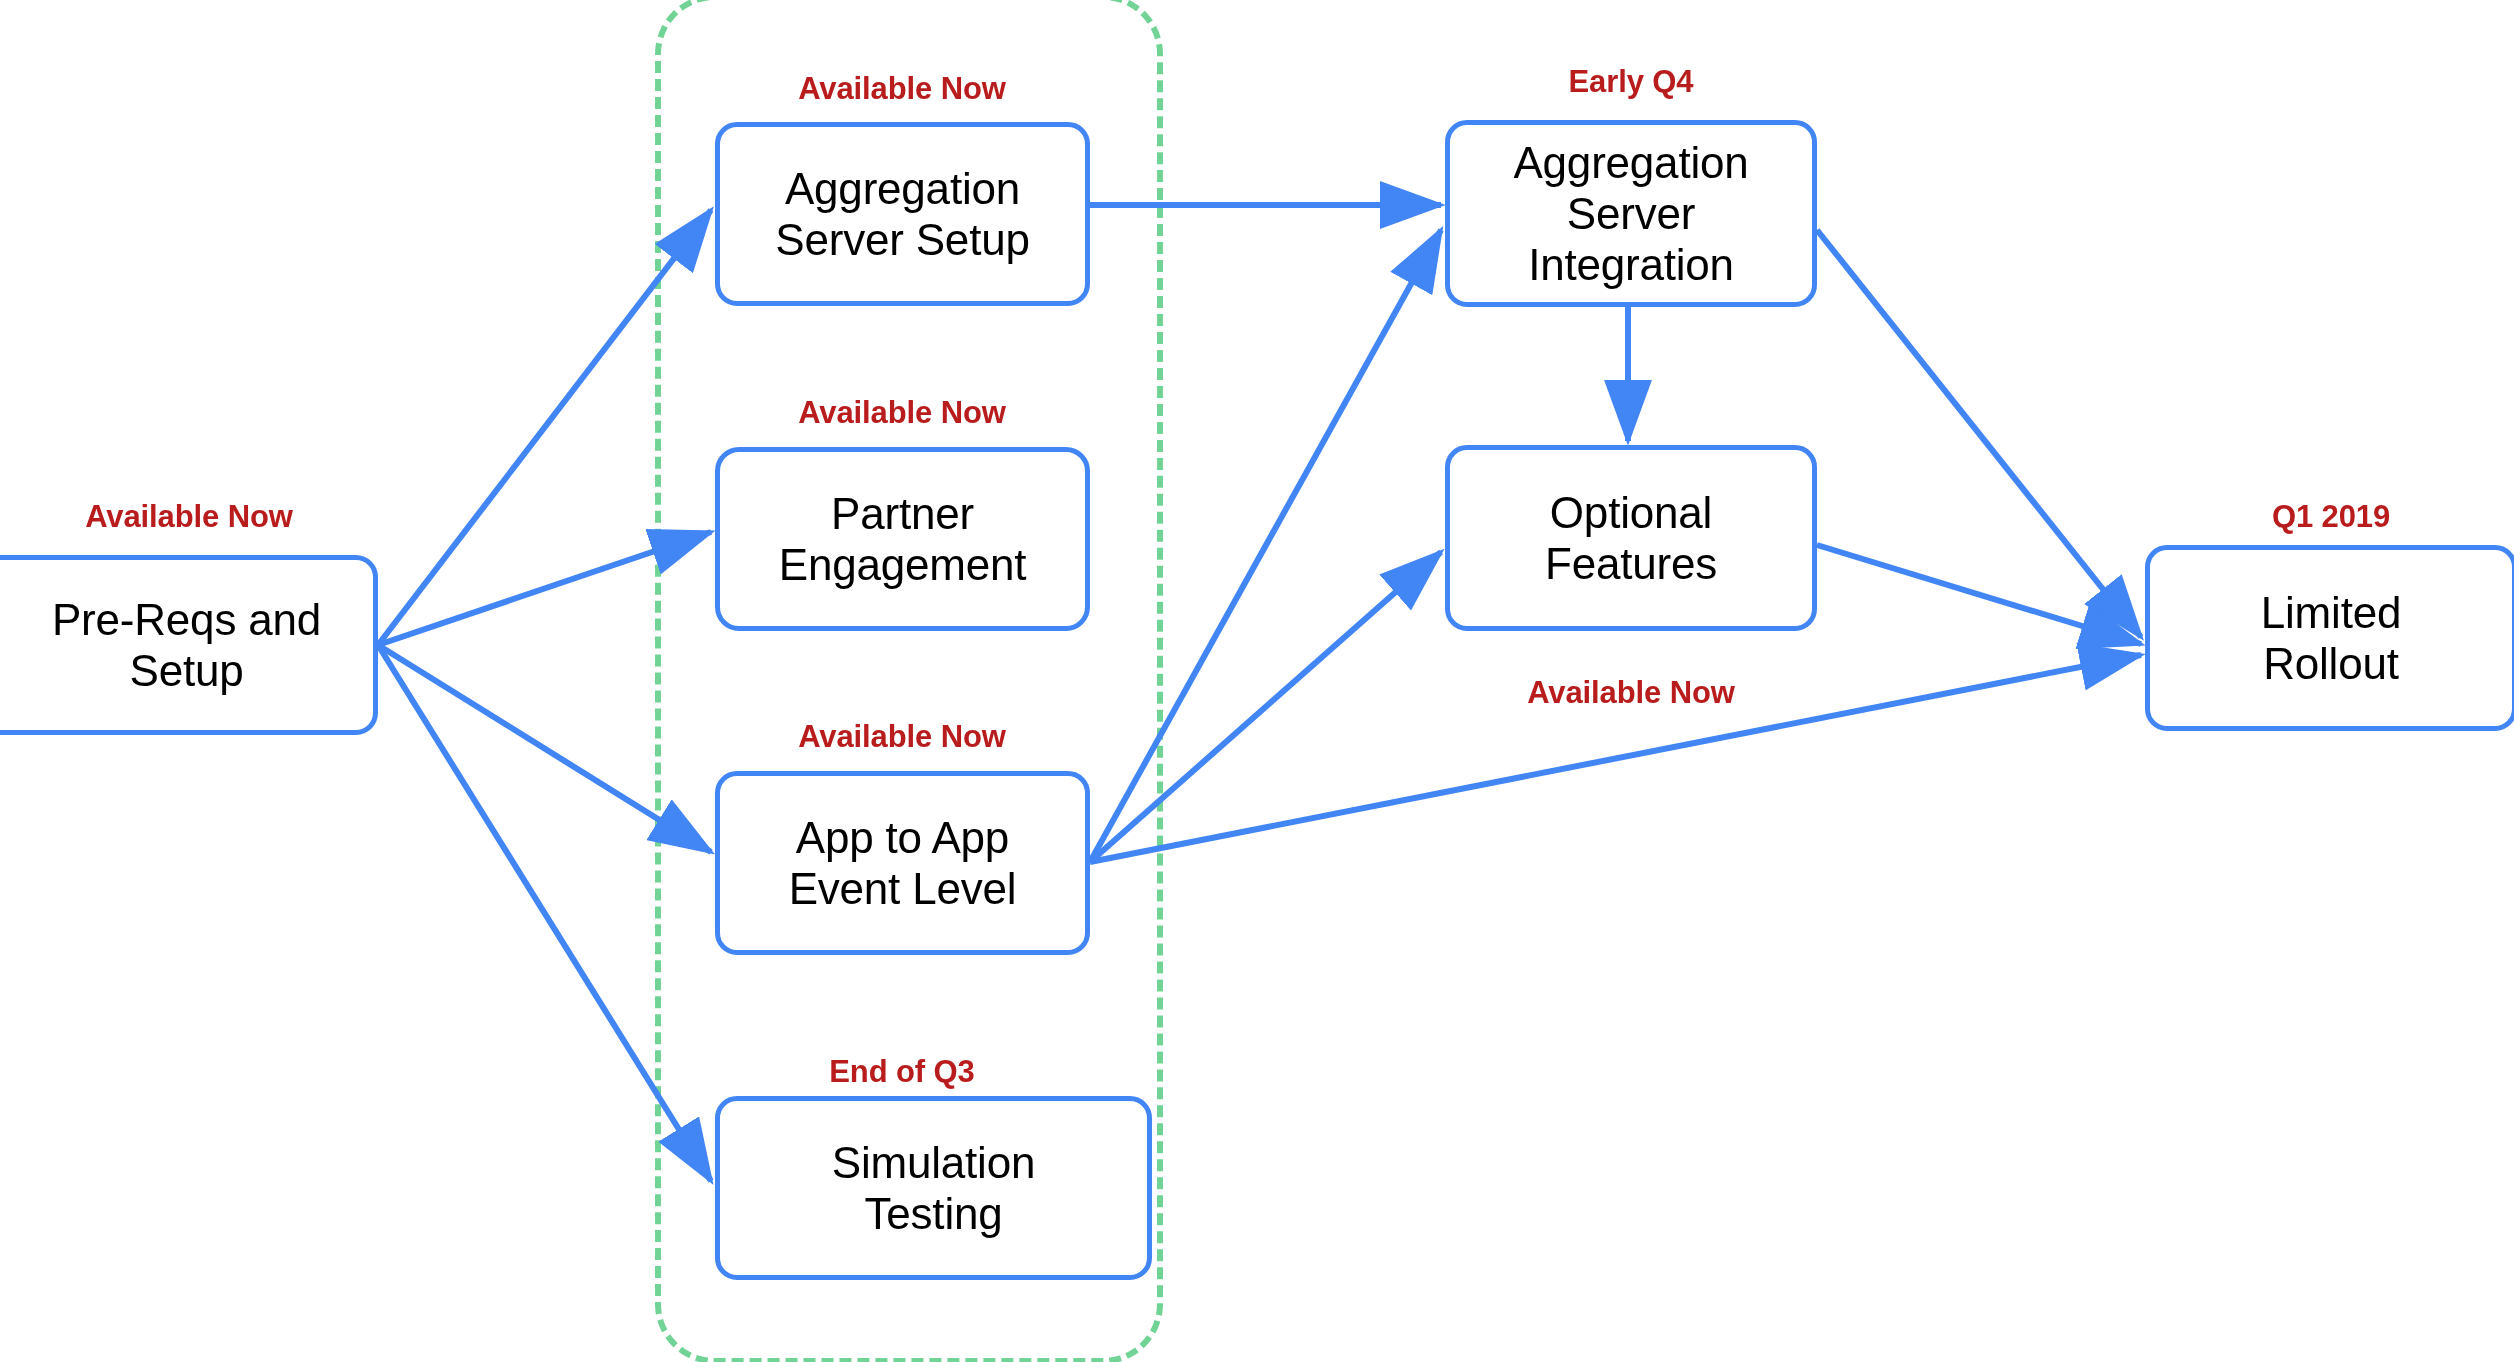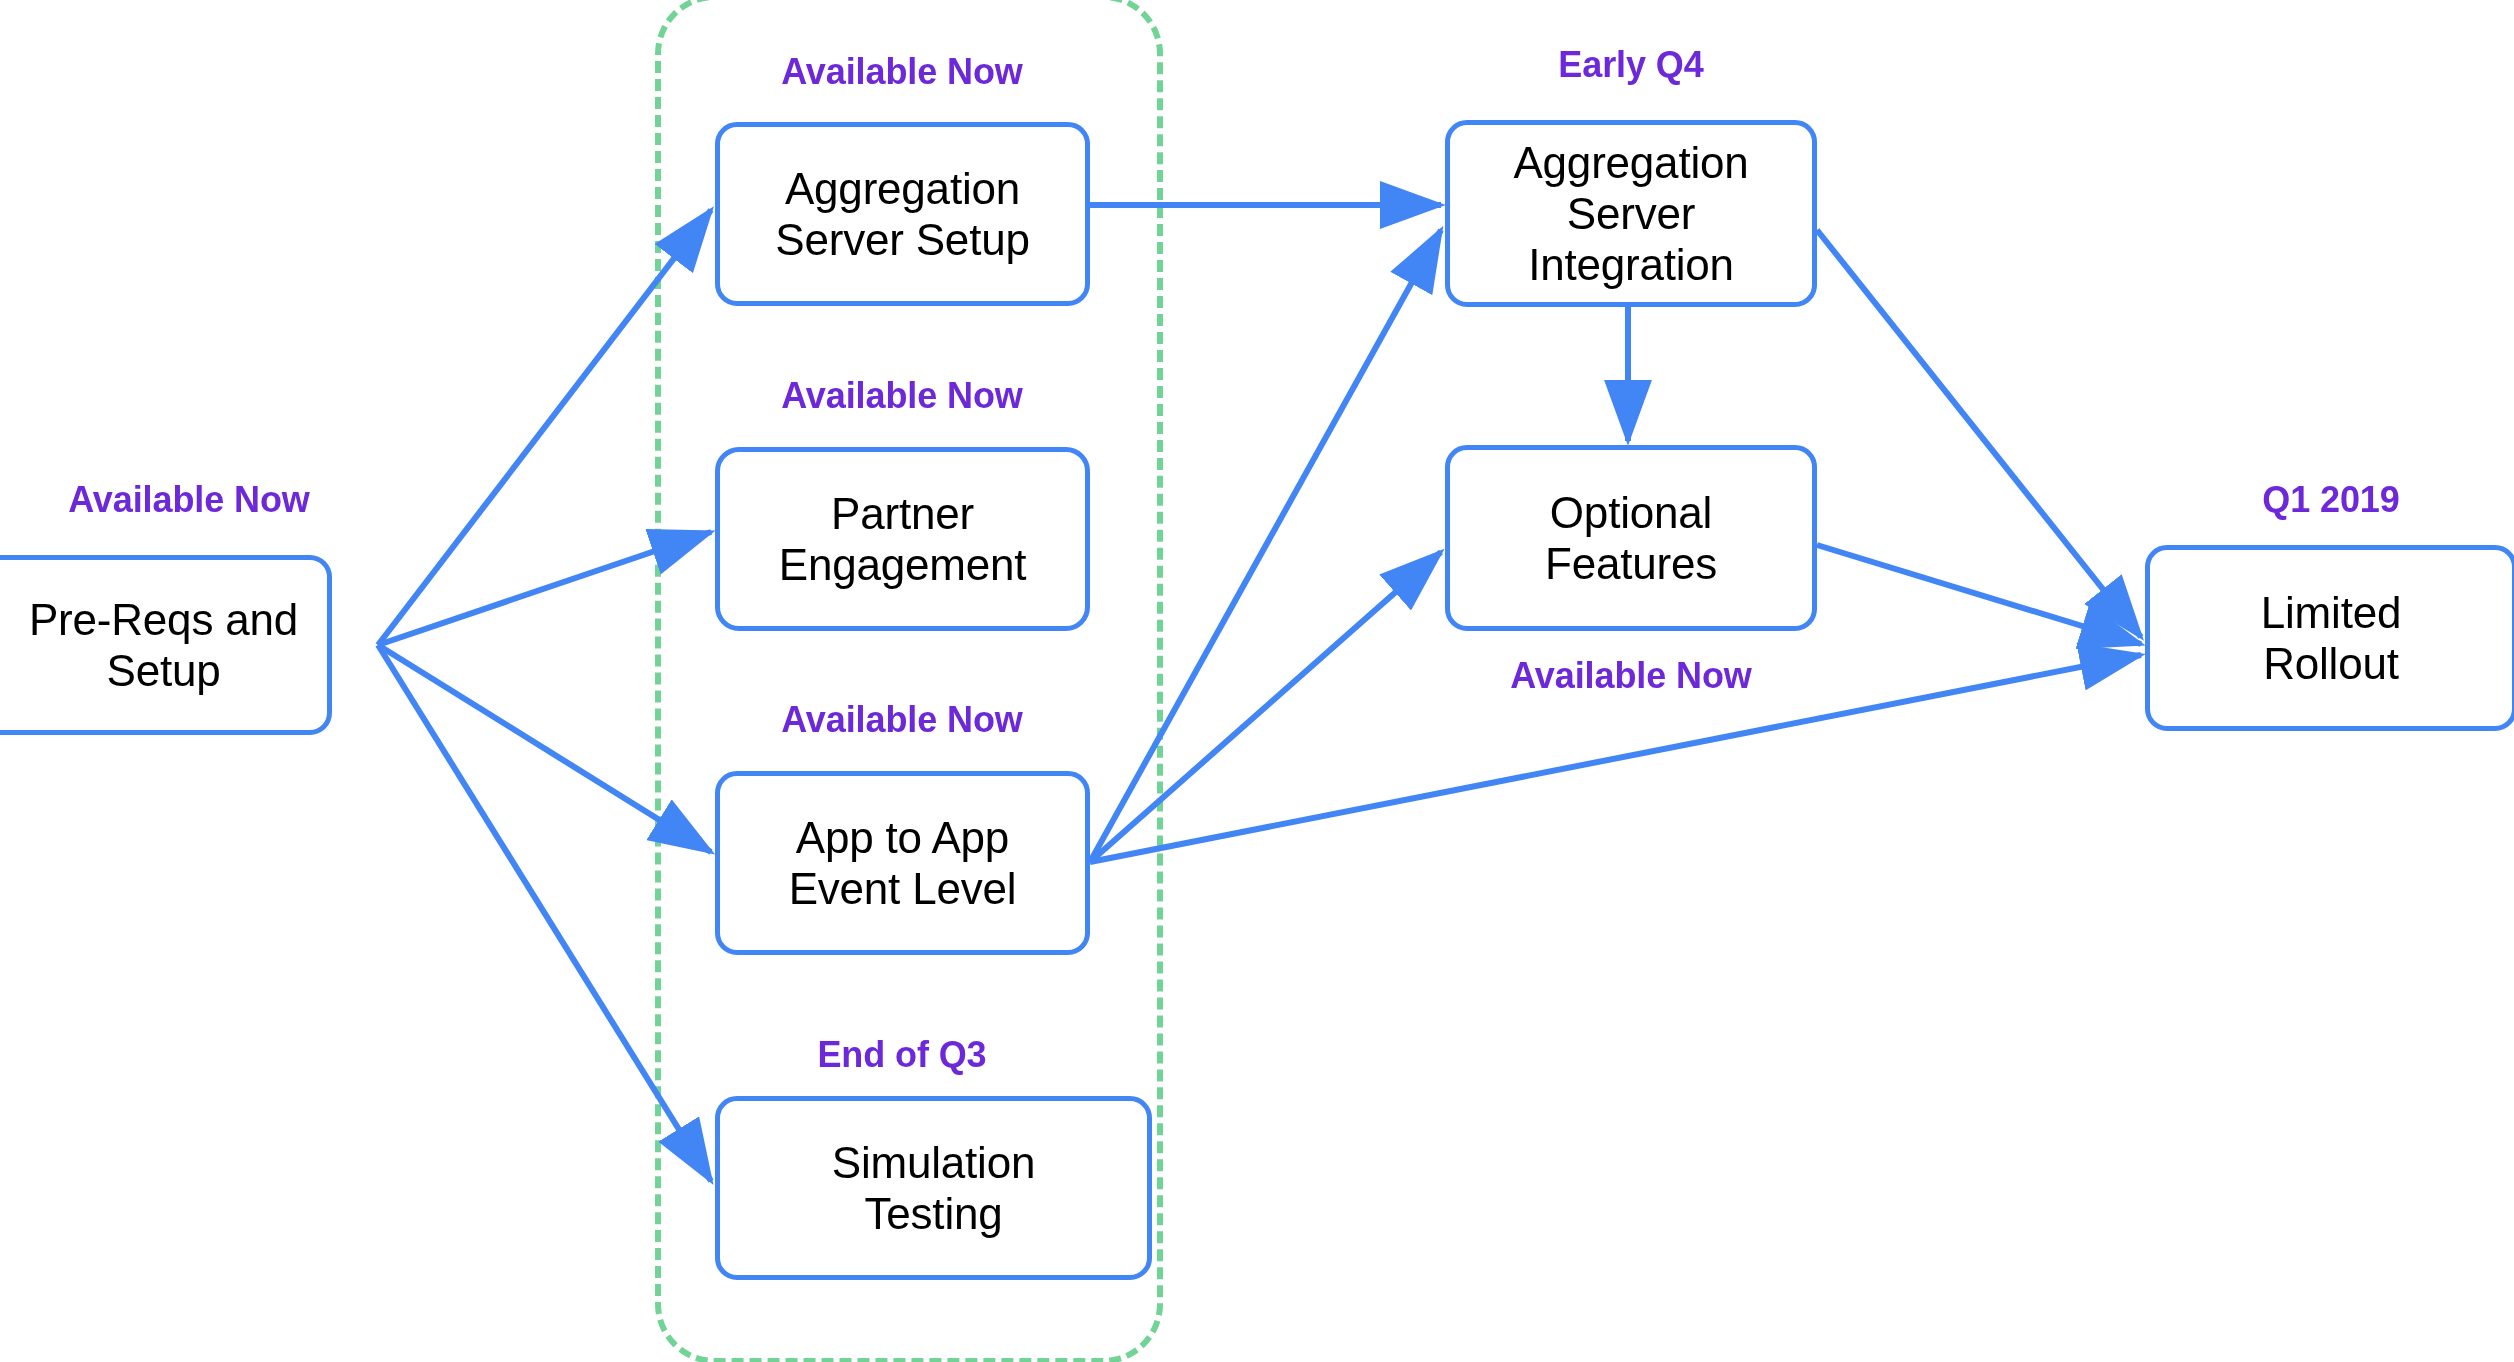--- a/index.html
+++ b/index.html
@@ -42,28 +42,29 @@
     font-weight: 400;
     letter-spacing: -0.2px;
     padding: 4px 10px;
   }
   .node-label {
     white-space: pre-line;
     display: block;
   }
   .tag {
     position: absolute;
-    color: #6d28d9;
+    color: #b91c1c;
     font-family: "Liberation Sans", sans-serif;
-    font-size: 36px;
+    font-size: 31px;
     font-weight: 700;
     letter-spacing: -0.1px;
     text-align: center;
     white-space: nowrap;
     transform: translateX(-50%);
+    margin-top: 20px;
   }
   #phase-group {
     position: absolute;
     box-sizing: border-box;
     border: 6px dashed #71D395;
     border-radius: 60px;
     background: transparent;
   }
 </style>
 </head>
@@ -109,21 +110,21 @@
   <div class="tag" style="left:902px; top:699px;">Available Now</div>
 
   <div class="tag" style="left:902px; top:1034px;">End of Q3</div>
 
   <div class="tag" style="left:1631px; top:44px;">Early Q4</div>
 
   <div class="tag" style="left:1631px; top:655px;">Available Now</div>
 
   <div class="tag" style="left:2331px; top:479px;">Q1 2019</div>
 
-  <div class="node" style="left:0px; top:555px; width:332px; height:180px; border-left-width:0; border-top-left-radius:0; border-bottom-left-radius:0;justify-content:center;">
+  <div class="node" style="left:0px; top:555px; width:378px; height:180px; border-left-width:0; border-top-left-radius:0; border-bottom-left-radius:0;justify-content:center;">
     <span class="node-label">Pre-Reqs and
 Setup</span>
   </div>
 
   <div class="node" style="left:715px; top:122px; width:375px; height:184px;">
     <span class="node-label">Aggregation
 Server Setup</span>
   </div>
 
   <div class="node" style="left:715px; top:447px; width:375px; height:184px;border-radius:24px;">

